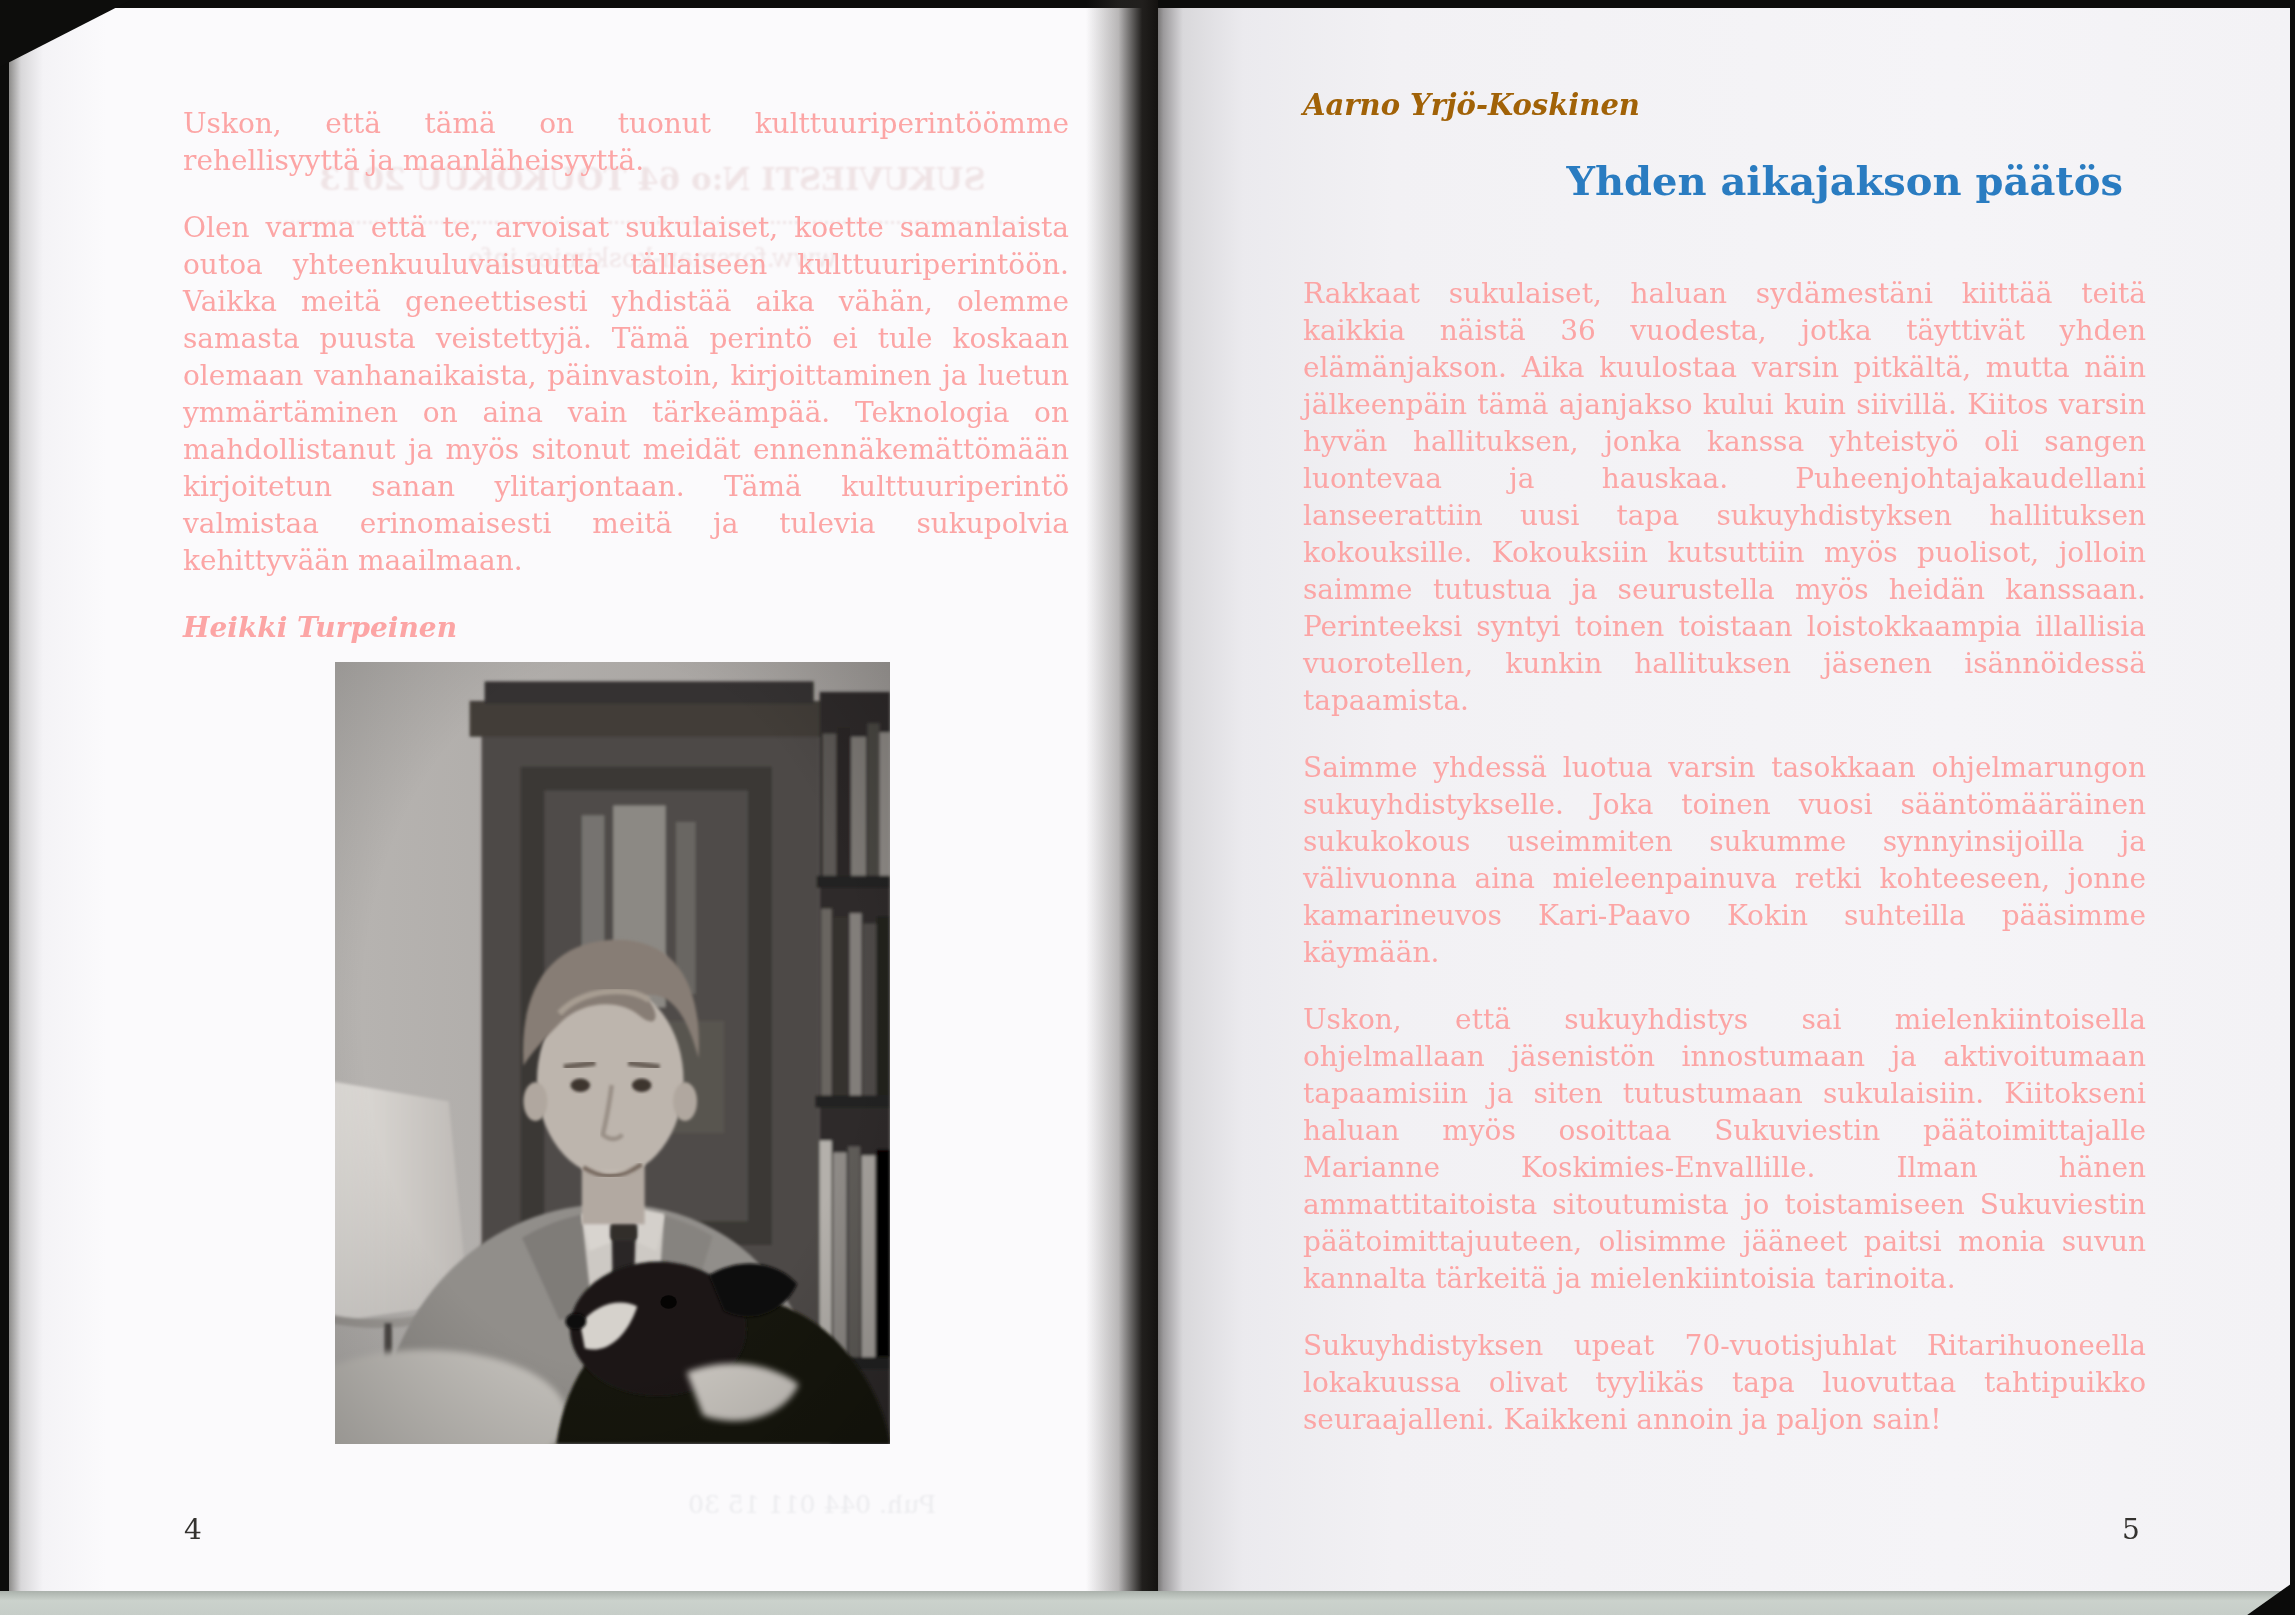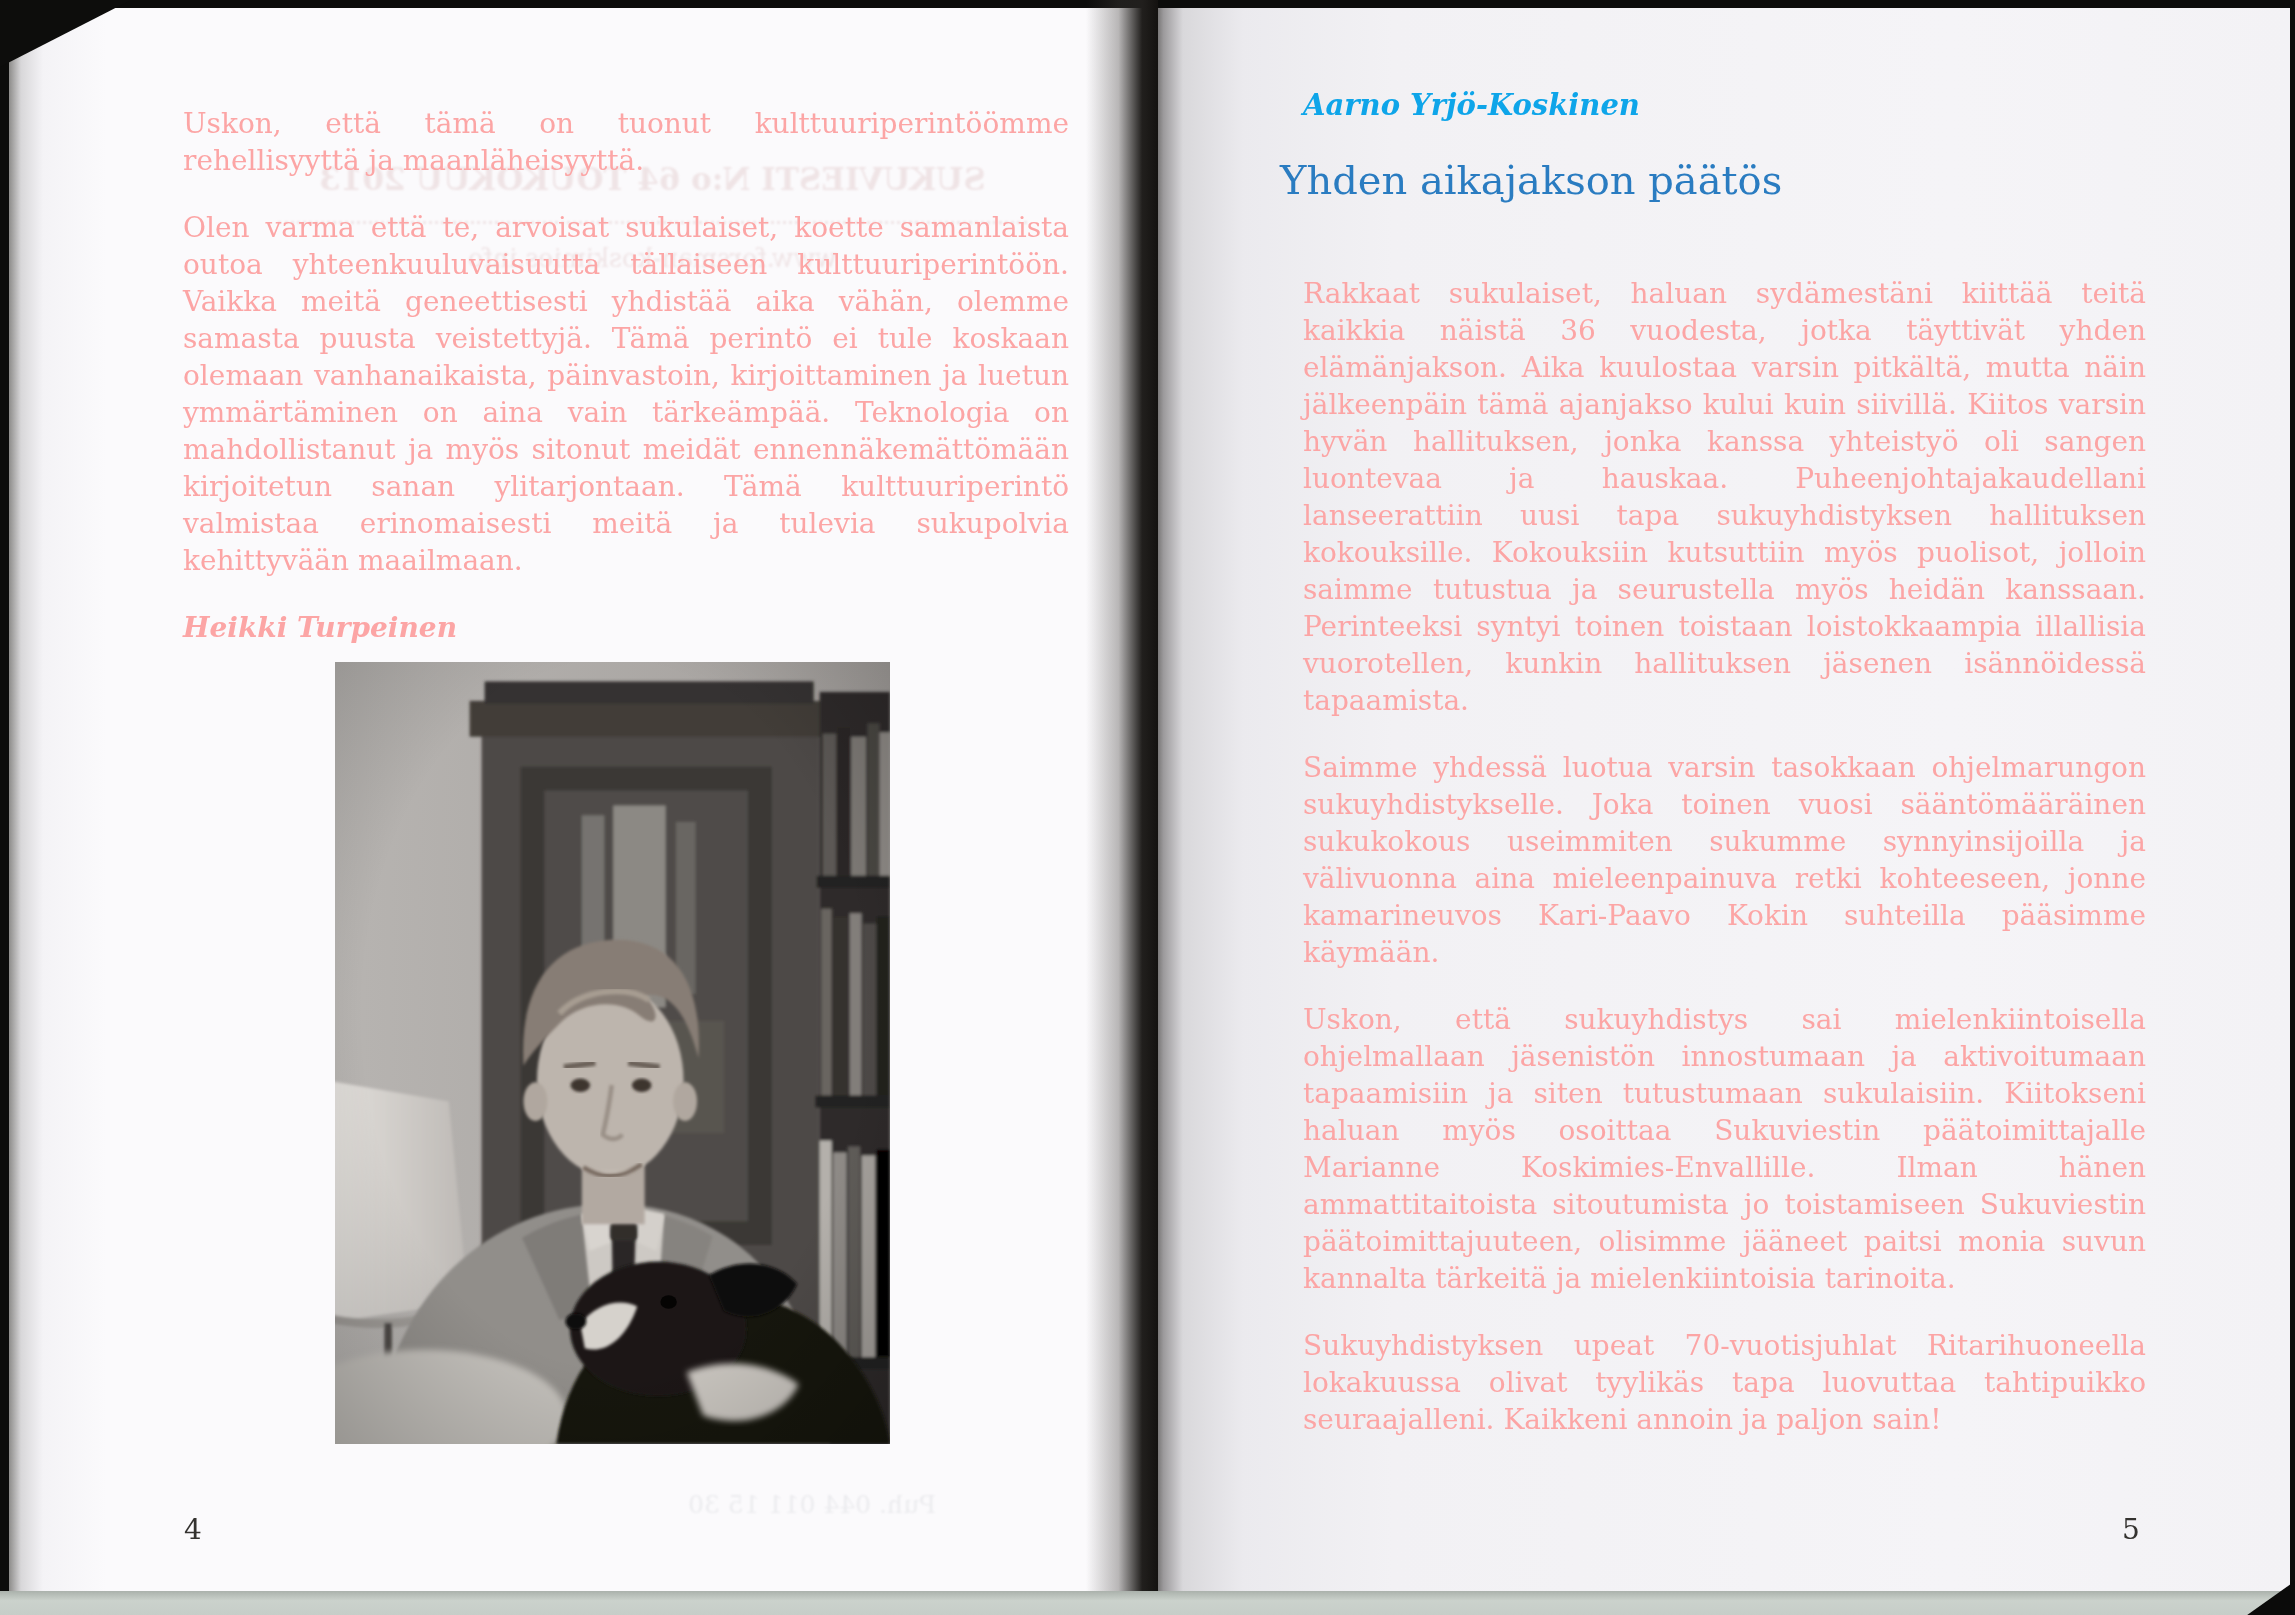--- a/index.html
+++ b/index.html
@@ -19,24 +19,24 @@
     background:linear-gradient(180deg,#aab1ab 0%,#cbd2cc 40%,#c6cdc8 100%);}
   .corner-br{position:absolute;right:0;bottom:0;width:52px;height:34px;background:#0b0b0a;
     clip-path:polygon(100% 0,100% 100%,8% 100%);}
   
   .body-col{position:absolute;color:#fca5a5;font-size:28px;line-height:37px;
     text-align:justify;text-justify:inter-word;}
   .body-col p{margin:0 0 30px 0;}
   .lp-text{left:183px;top:105px;width:886px;}
   .lp-closing{margin-top:36px;}
   .lp-signature{font-weight:bold;font-style:italic;}
-  .rp-author{position:absolute;left:1303px;top:88px;width:843px;color:#0ea5e9;
+  .rp-author{position:absolute;left:1303px;top:88px;width:843px;color:#a16207;
     font-size:29px;font-weight:bold;font-style:italic;}
-  .rp-title{position:absolute;left:1280px;top:157px;width:843px;text-align:left;
-    font-size:40px;font-weight:normal;}
+  .rp-title{position:absolute;left:1280px;top:157px;width:843px;text-align:right;
+    font-size:40px;font-weight:bold;}
   .rp-text{left:1303px;top:275px;width:843px;}
   .page-num{position:absolute;color:#34322f;font-size:28px;}
   .lp-num{left:184px;top:1513px;}
   .rp-num{left:2122px;top:1513px;}
   
   .bleed{position:absolute;transform:scaleX(-1);filter:blur(1px);pointer-events:none;}
   .bleed div{white-space:nowrap;overflow:hidden;}
   .bleed-left-top{left:247px;top:147px;width:793px;text-align:center;color:#c18d8d;opacity:.20;
     font-size:31px;line-height:48px;font-weight:bold;}
   .bleed-left-top .dotted{border-top:3px dotted #c18d8d;height:0;margin:18px 22.4px 10.5px 22.4px;}

